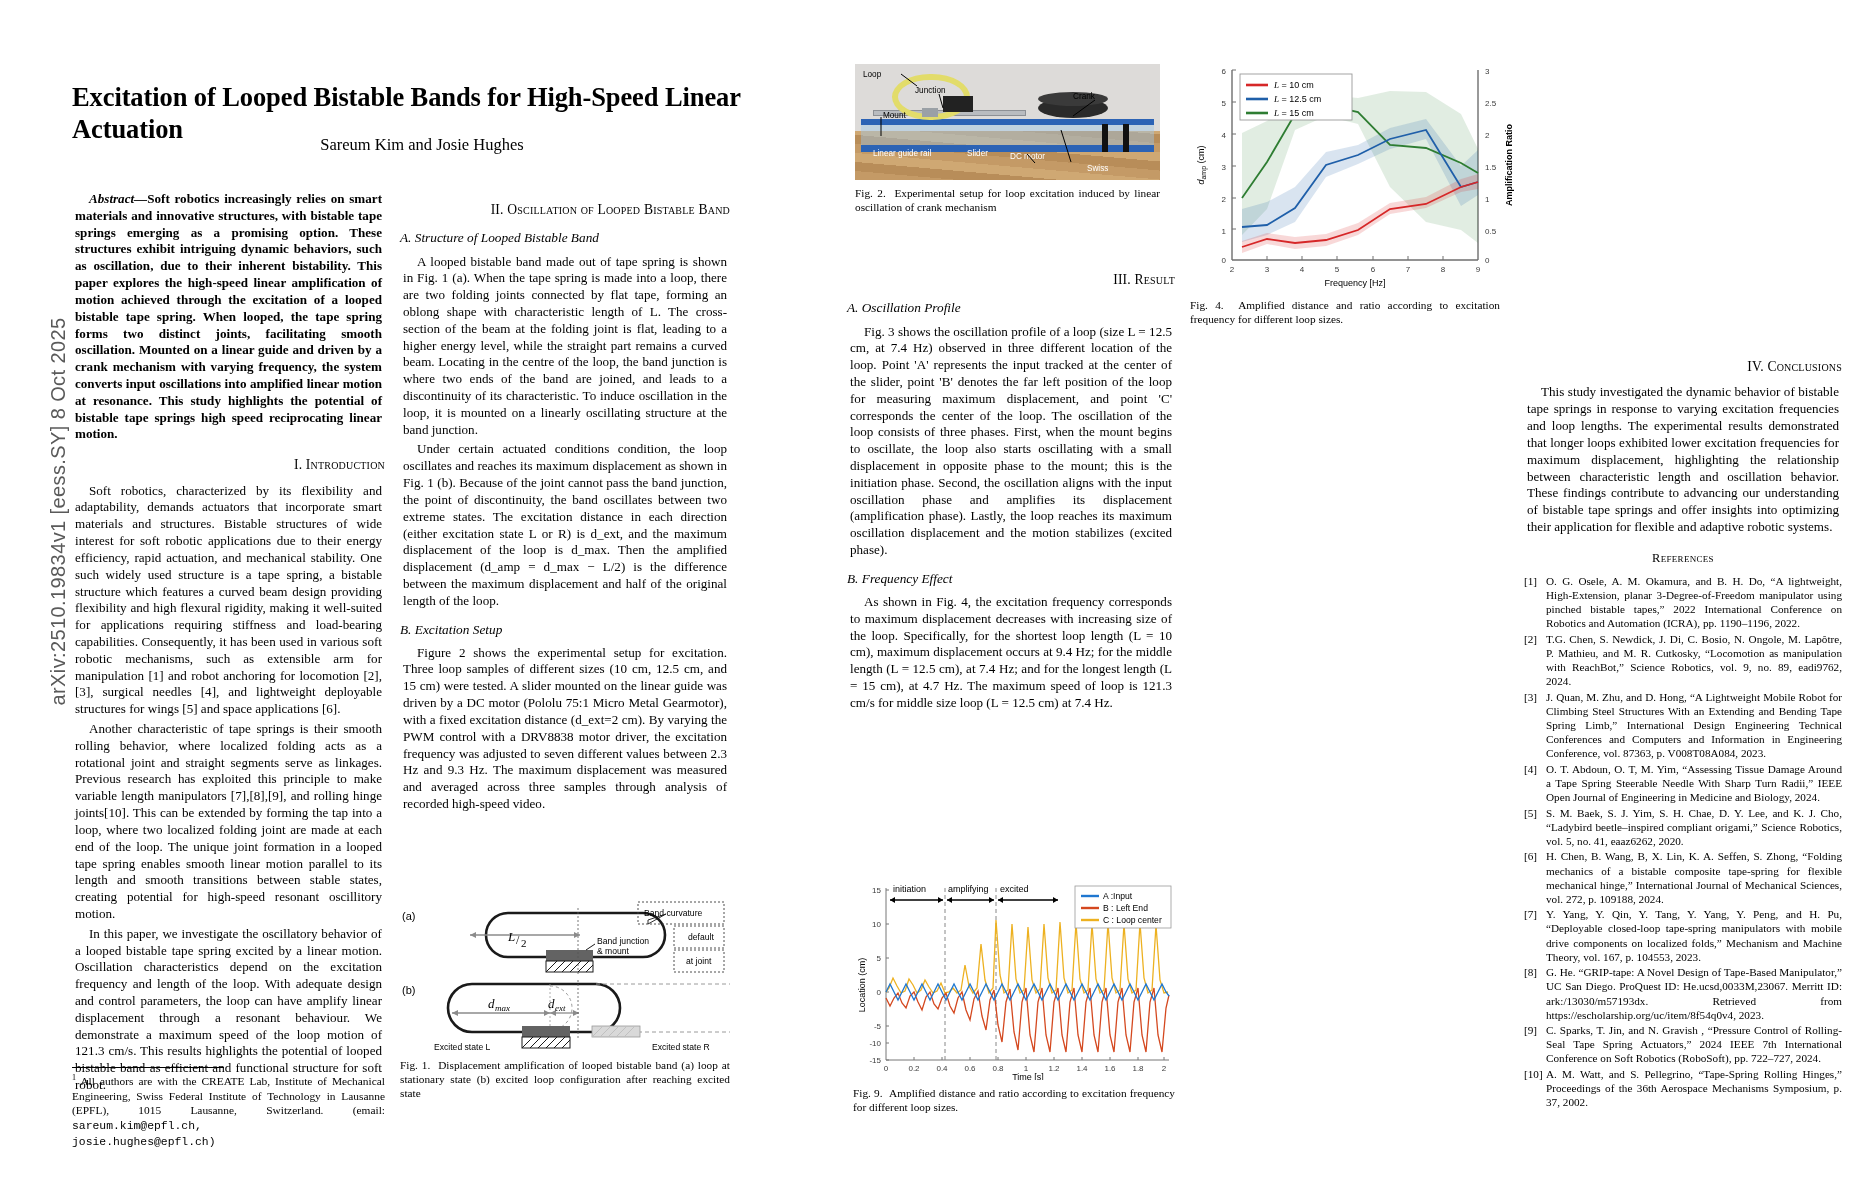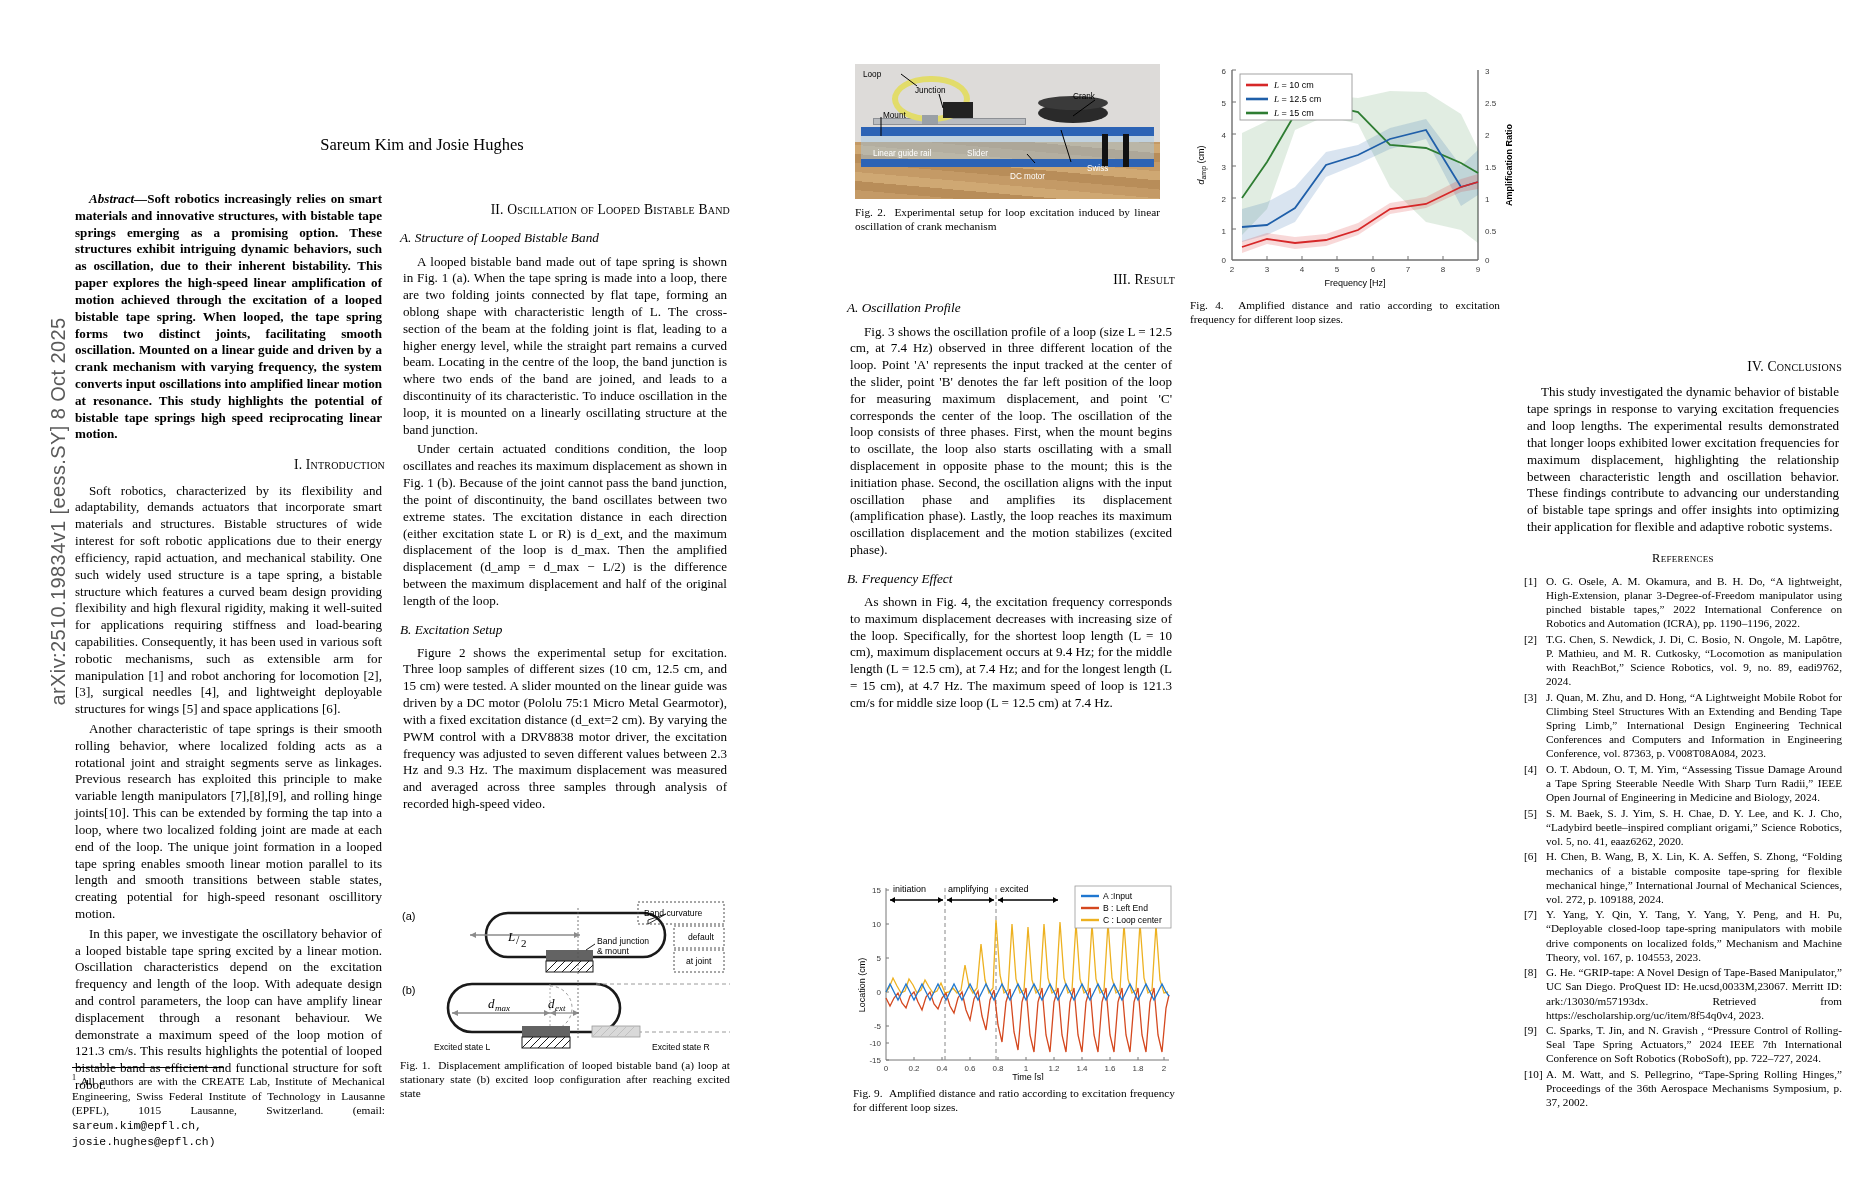--- a/index.html
+++ b/index.html
@@ -73,21 +73,21 @@
   .footnote { font-size:11.4px; line-height:1.3; text-align:justify; }
   .footnote sup { font-size:8px; }
 
   
   .cap { font-size:11.3px; line-height:1.25; text-align:justify; margin-top:6px; }
 
   
   #fig1 { position:absolute; left:400px; top:900px; width:330px; height:185px; }
 
   
-  #fig2 { position:absolute; left:855px; top:64px; width:305px; height:135px; }
+  #fig2 { position:absolute; left:855px; top:64px; width:305px; height:116px; }
   .photo {
     width:100%; height:100%;
     background:
       linear-gradient(to bottom,
         #d8d6d4 0%, #d9d7d5 44%,
         #cfd4de 44%, #b9c6d8 56%,
         #c9a16a 56%, #a8study 56%,
         #b98f56 76%, #c9a571 100%);
     position:relative; overflow:hidden;
   }
@@ -127,20 +127,21 @@
   .ref .num { width:22px; flex:0 0 22px; }
   .ref .body { flex:1; text-align:justify; }
 </style>
 </head>
 <body>
 
 <div id="page">
 
   <div id="arxiv-stamp">arXiv:2510.19834v1  [eess.SY]  8 Oct 2025</div>
 
+  <div class="title">Excitation of Looped Bistable Bands for High-Speed Linear Actuation</div>
   <div class="authors">Sareum Kim and Josie Hughes</div>
 
   <div class="col" id="col1">
     <p class="abs"><i>Abstract—</i><span>Soft robotics increasingly relies on smart materials and innovative structures, with bistable tape springs emerging as a promising option. These structures exhibit intriguing dynamic behaviors, such as oscillation, due to their inherent bistability. This paper explores the high-speed linear amplification of motion achieved through the excitation of a looped bistable tape spring. When looped, the tape spring forms two distinct joints, facilitating smooth oscillation. Mounted on a linear guide and driven by a crank mechanism with varying frequency, the system converts input oscillations into amplified linear motion at resonance. This study highlights the potential of bistable tape springs high speed reciprocating linear motion.</span></p>
 
     <h2 class="sec">I.  Introduction</h2>
     <p>Soft robotics, characterized by its flexibility and adaptability, demands actuators that incorporate smart materials and structures. Bistable structures of wide interest for soft robotic applications due to their energy efficiency, rapid actuation, and mechanical stability. One such widely used structure is a tape spring, a bistable structure which features a curved beam design providing flexibility and high flexural rigidity, making it well-suited for applications requiring stiffness and load-bearing capabilities. Consequently, it has been used in various soft robotic mechanisms, such as extensible arm for manipulation [1] and robot anchoring for locomotion [2], [3], surgical needles [4], and lightweight deployable structures for wings [5] and space applications [6].</p>
     <p>Another characteristic of tape springs is their smooth rolling behavior, where localized folding acts as a rotational joint and straight segments serve as linkages. Previous research has exploited this principle to make variable length manipulators [7],[8],[9], and rolling hinge joints[10]. This can be extended by forming the tap into a loop, where two localized folding joint are made at each end of the loop. The unique joint formation in a looped tape spring enables smooth linear motion parallel to its length and smooth transitions between stable states, creating potential for high-speed resonant oscillitory motion.</p>
     <p>In this paper, we investigate the oscillatory behavior of a looped bistable tape spring excited by a linear motion. Oscillation characteristics depend on the excitation frequency and length of the loop. With adequate design and control parameters, the loop can have amplify linear displacement through a resonant behaviour. We demonstrate a maximum speed of the loop motion of 121.3 cm/s. This results highlights the potential of looped bistable band as efficient and functional structure for soft robot.</p>
 
@@ -242,21 +243,21 @@
       <div class="ph-crank2"></div>
       <div class="ph-post1"></div>
       <div class="ph-post2"></div>
 
       <div class="ph-lab" style="left:8px; top:6px;">Loop</div>
       <div class="ph-lab" style="left:60px; top:22px;">Junction</div>
       <div class="ph-lab" style="left:218px; top:28px;">Crank</div>
       <div class="ph-lab" style="left:8px; top:47px;padding-left:20px;">Mount</div>
       <div class="ph-lab w" style="left:18px; top:85px;">Linear guide rail</div>
       <div class="ph-lab w" style="left:112px; top:85px;">Slider</div>
-      <div class="ph-lab w" style="left:155px; top:108px;">DC motor</div>
+      <div class="ph-lab w" style="left:155px; top:88px;">DC motor</div>
       <div class="ph-lab w" style="left:232px; top:100px;">Swiss</div>
       <svg style="position:absolute;left:0;top:0;" width="305" height="135">
         <line x1="46" y1="10" x2="62" y2="22" stroke="#000" stroke-width="1"></line>
         <line x1="84" y1="30" x2="88" y2="44" stroke="#000" stroke-width="1"></line>
         <line x1="240" y1="36" x2="218" y2="52" stroke="#000" stroke-width="1"></line>
         <line x1="26" y1="53" x2="26" y2="72" stroke="#000" stroke-width="1"></line>
         <line x1="216" y1="98" x2="206" y2="66" stroke="#000" stroke-width="1"></line>
         <line x1="180" y1="99" x2="172" y2="90" stroke="#000" stroke-width="1"></line>
       </svg>
     </div>

